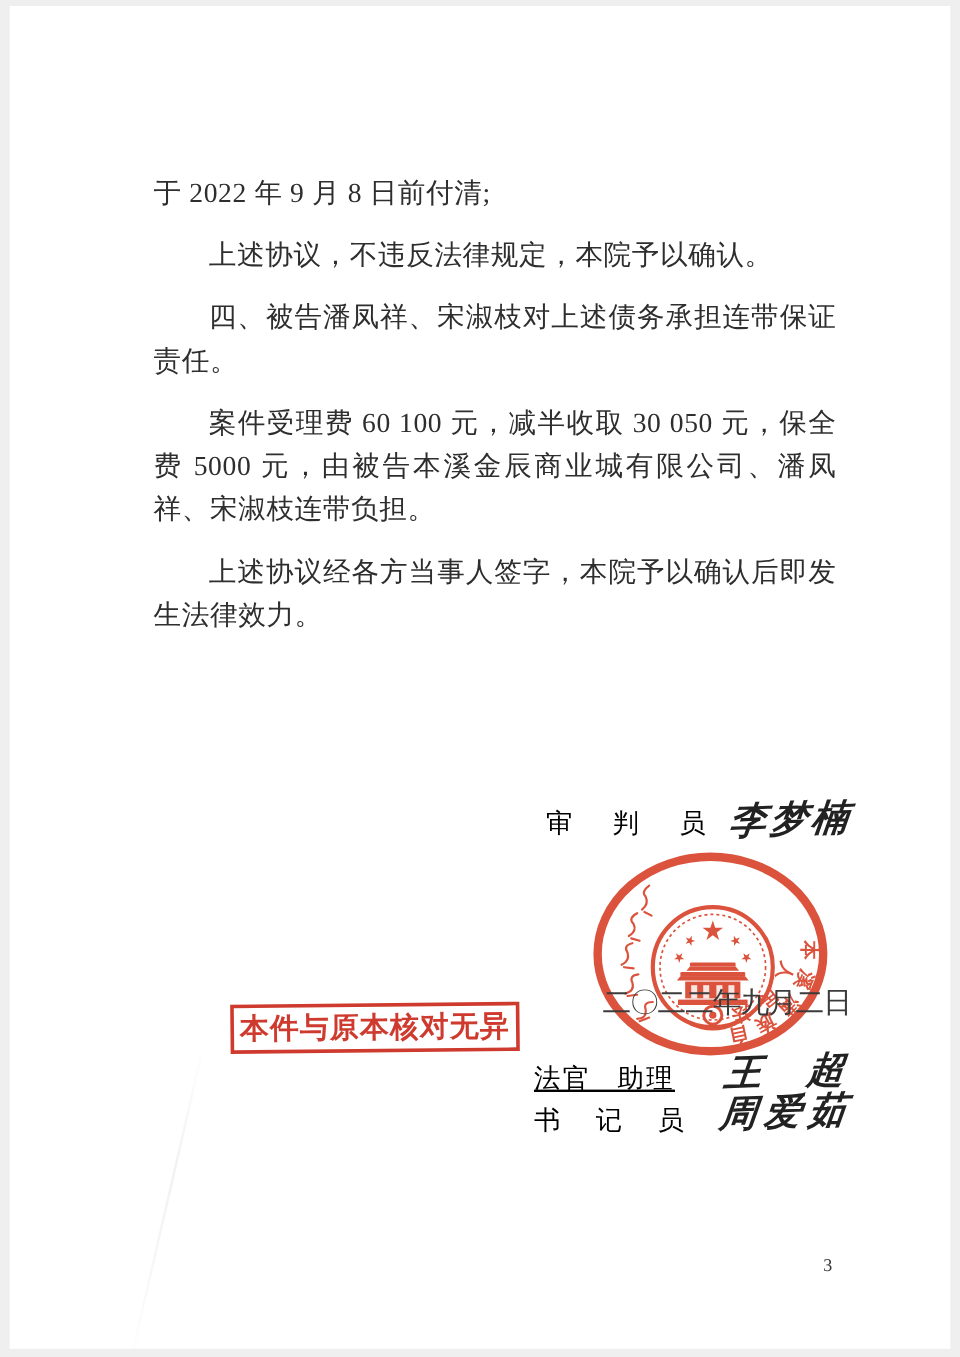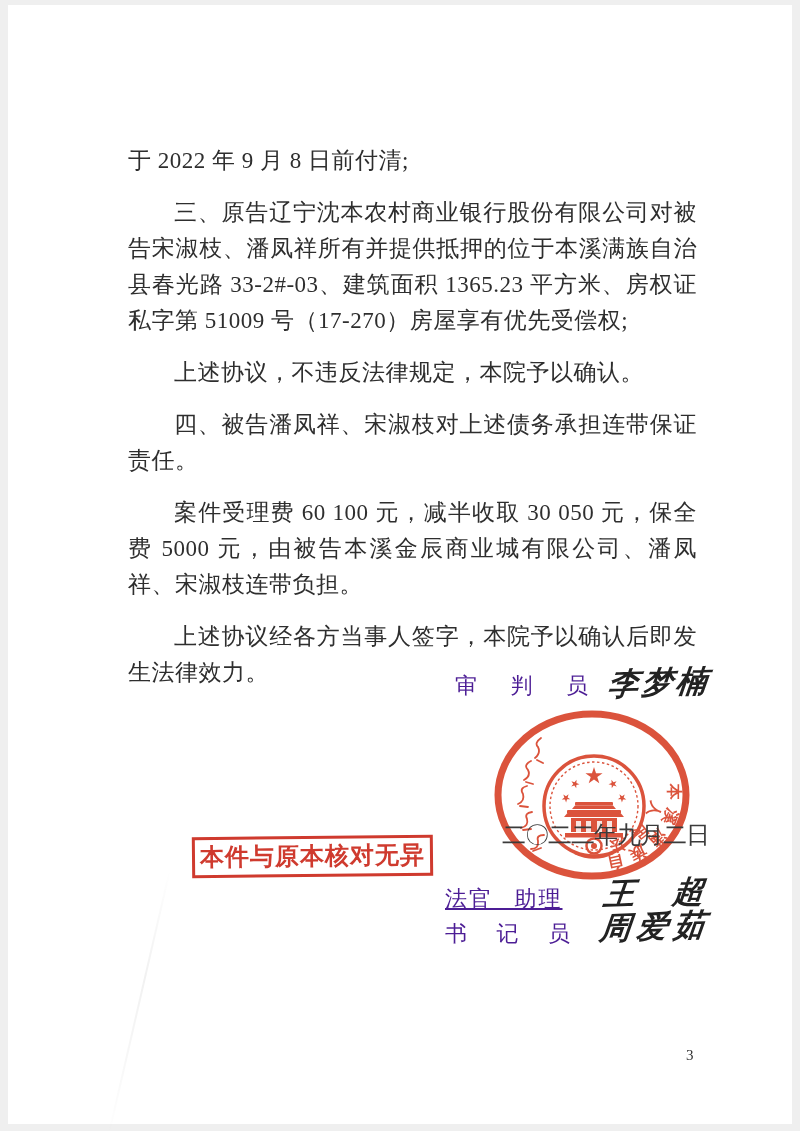--- a/index.html
+++ b/index.html
@@ -17,21 +17,21 @@
   .body-text{
     position:absolute;left:112px;top:127px;width:601px;
     font-size:23px;line-height:36px;letter-spacing:.5px;
     color:#2e2e2e;text-align:justify;text-justify:inter-ideograph;
     z-index:2;
   }
   .body-text p{margin:16px;}
   .body-text p.indent{text-indent:2em;}
 
   .sig-label{
-    position:absolute;font-size:22px;color:#4c1d95;letter-spacing:2px;z-index:4;
+    position:absolute;font-size:22px;color:#000000;letter-spacing:2px;z-index:4;
   }
   .handwriting{
     position:absolute;font-size:31px;color:#222;font-weight:bold;font-style:italic;
     transform:skewX(-8deg) rotate(-2deg);letter-spacing:3px;z-index:4;
   }
   .judge-label{left:455px;top:671px;word-spacing:24px;}
   .judge-name{left:608px;top:662px;}
   .assistant-label{left:445px;top:884px;word-spacing:14px;text-decoration:underline;}
   .assistant-name{left:604px;top:872px;word-spacing:24px;}
   .clerk-label{left:445px;top:919px;word-spacing:20px;text-align:right;}
@@ -65,21 +65,20 @@
   }
 </style>
 </head>
 <body>
 
 <div class="paper"></div>
 <div class="crease"></div>
 
 <div class="body-text">
   <p>于 2022 年 9 月 8 日前付清;</p>
-  <p class="indent">三、原告辽宁沈本农村商业银行股份有限公司对被告宋淑枝、潘凤祥所有并提供抵押的位于本溪满族自治县春光路 33-2#-03、建筑面积 1365.23 平方米、房权证私字第 51009 号（17-270）房屋享有优先受偿权;</p>
   <p class="indent">上述协议，不违反法律规定，本院予以确认。</p>
   <p class="indent">四、被告潘凤祥、宋淑枝对上述债务承担连带保证责任。</p>
   <p class="indent">案件受理费 60 100 元，减半收取 30 050 元，保全费 5000 元，由被告本溪金辰商业城有限公司、潘凤祥、宋淑枝连带负担。</p>
   <p class="indent">上述协议经各方当事人签字，本院予以确认后即发生法律效力。</p>
 </div>
 
 <div class="sig-label judge-label">审 判 员</div>
 <div class="handwriting judge-name">李梦楠</div>
 
 <svg class="seal" viewBox="0 0 202 178" aria-hidden="true">

